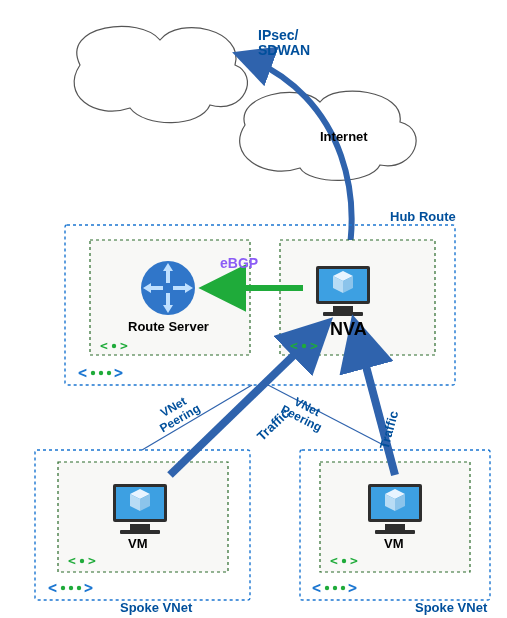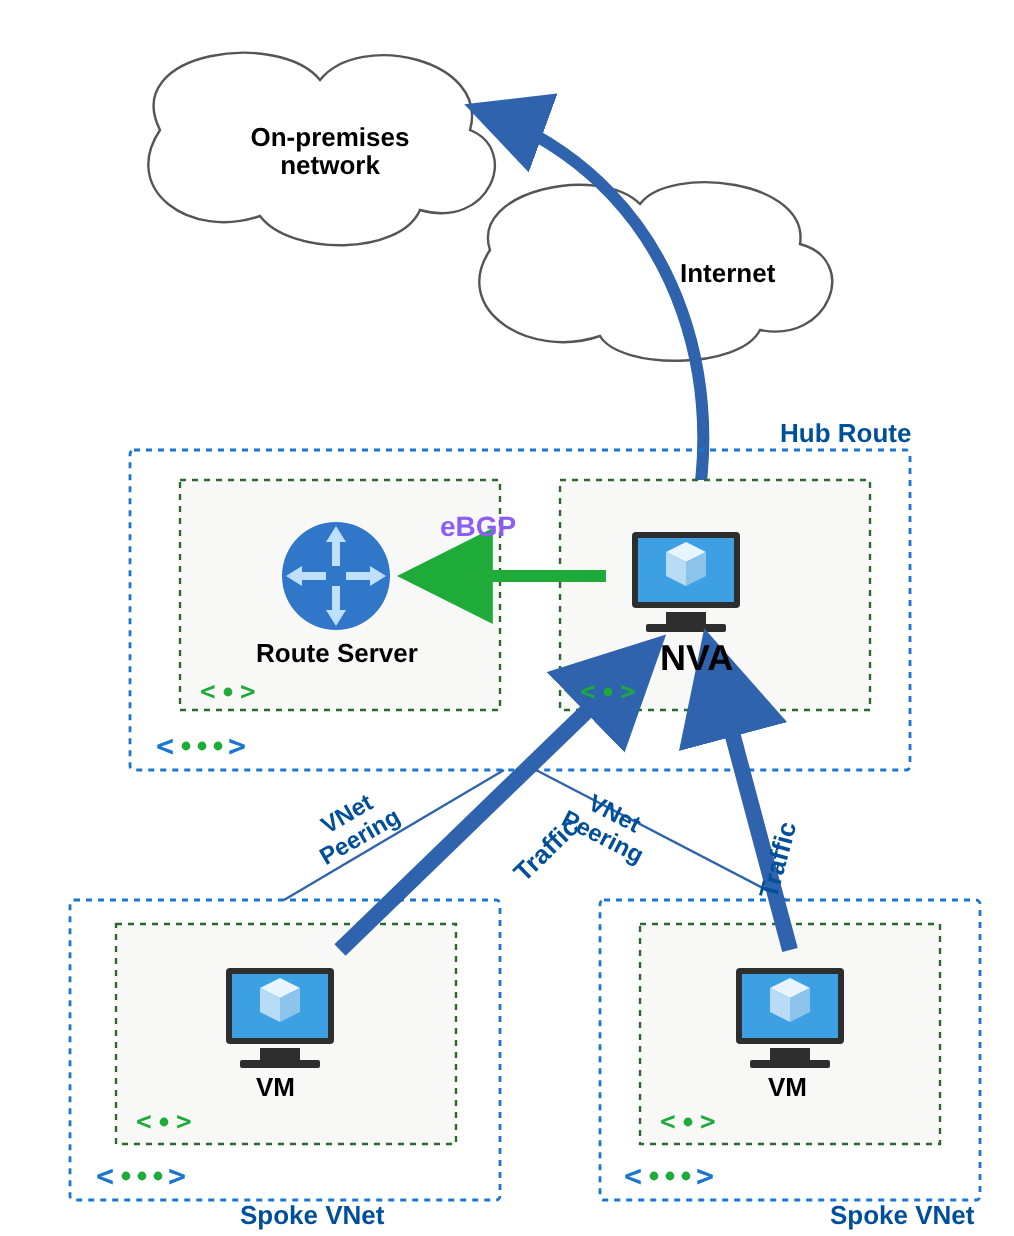--- a/index.html
+++ b/index.html
@@ -144,25 +144,25 @@
     <text x="84" y="593">&gt;</text>
 
     <text x="312" y="593">&lt;</text>
     <circle cx="327" cy="588" r="2.2" fill="#1fab3a"></circle>
         <circle cx="335" cy="588" r="2.2" fill="#1fab3a"></circle>
         <circle cx="343" cy="588" r="2.2" fill="#1fab3a"></circle>
     <text x="348" y="593">&gt;</text>
   </g>
 </svg>
 
-<div class="lbl black" style="left: 115px; top: 62px; width: 100px; white-space: pre;">On-premises
-network</div>
 
-<div class="lbl black" style="left:308px; top:130px;padding-left:32px;">Internet</div>
+<div class="lbl black" style="left:288px; top:130px;padding-left:32px;">Internet</div>
 
+<div class="lbl" style="left:258px; top:28px; font-size:14px; text-align:left; white-space:pre;">IPsec/
+SDWAN</div>
 
 <div class="lbl" style="left:390px; top:210px; font-size:13px;">Hub Route</div>
 
 <div class="lbl green" style="left:220px; top:256px; font-size:14px;">eBGP</div>
 
 <div class="lbl black" style="left:128px; top:320px; font-size:13px;">Route Server</div>
 
 <div class="lbl black" style="left:330px; top:320px; font-size:18px;">NVA</div>
 
 <div class="lbl small" style="left:155px; top:400px; white-space:pre; transform:rotate(-30deg);">VNet

